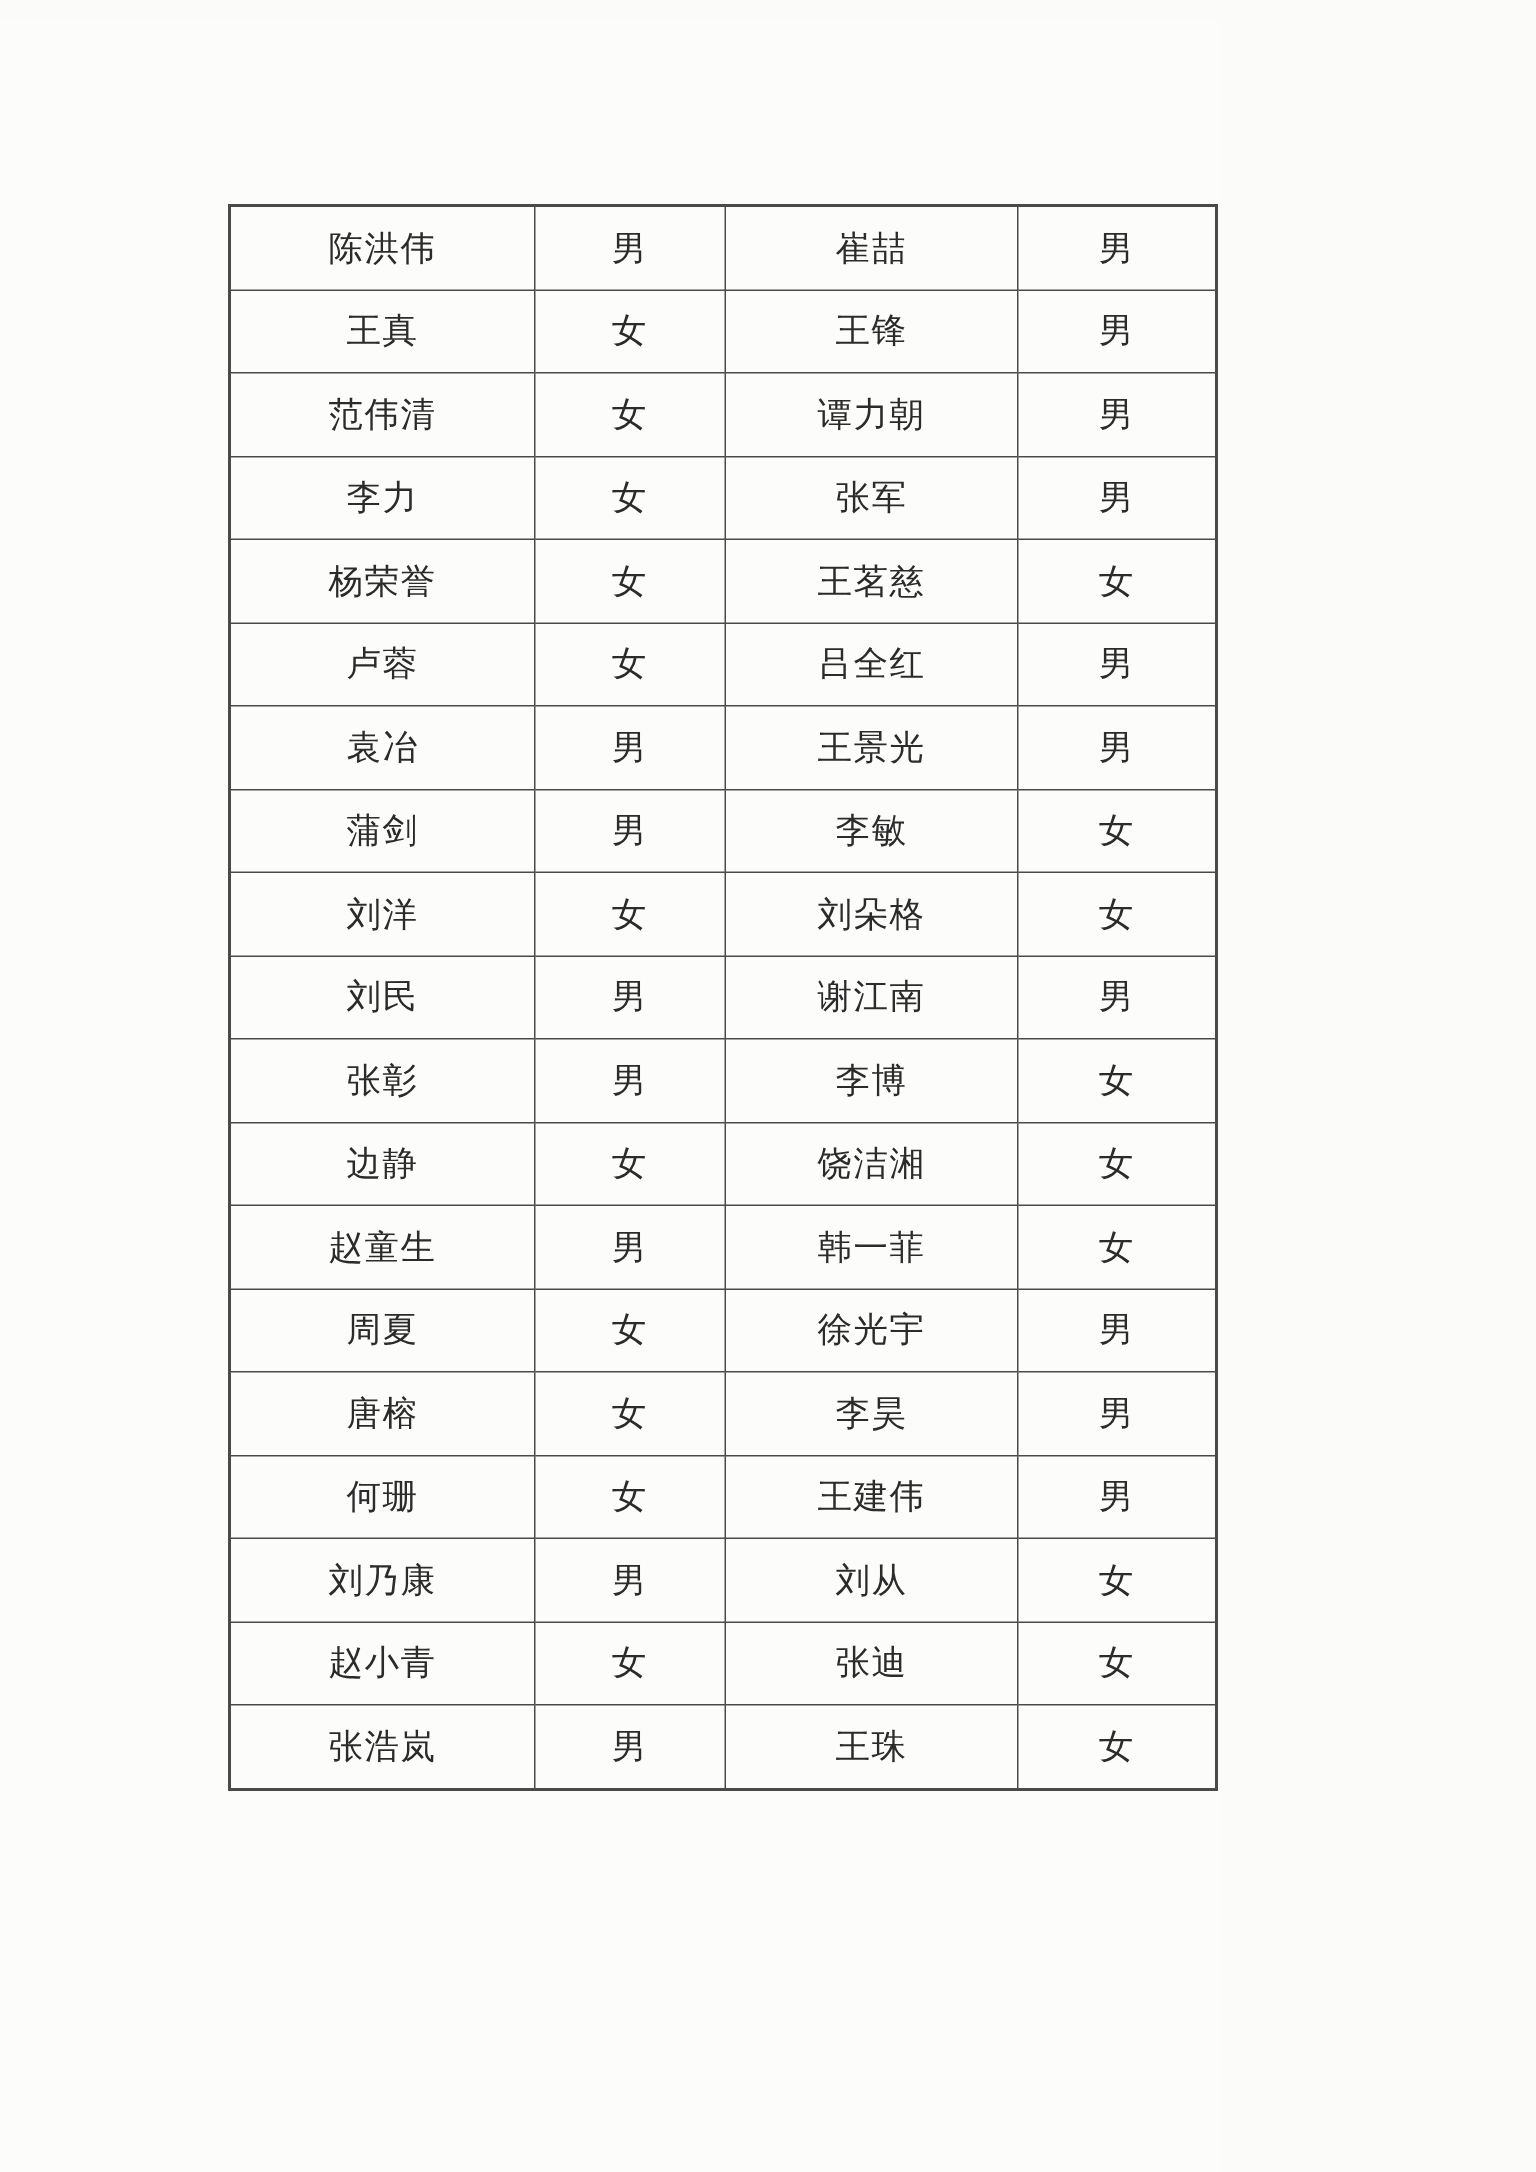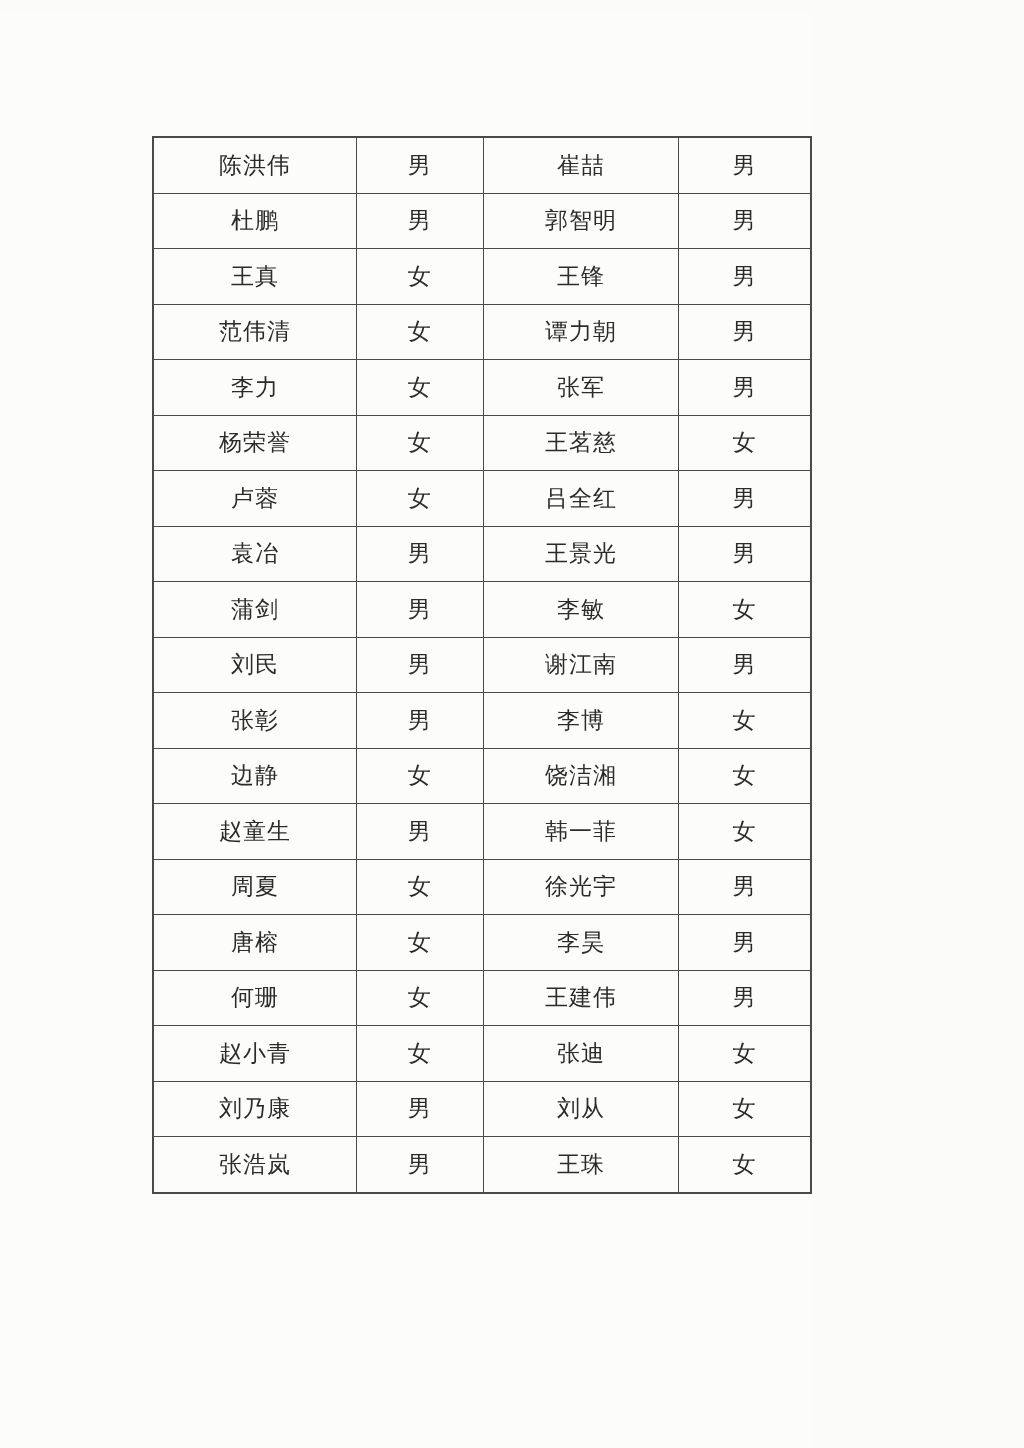--- a/index.html
+++ b/index.html
@@ -59,26 +59,20 @@
       <col class="c-gender2">
     </colgroup>
     <tbody>
         <tr>
           <td>陈洪伟</td>
           <td>男</td>
           <td>崔喆</td>
           <td>男</td>
         </tr>
         <tr>
-          <td>杜鹏</td>
-          <td>男</td>
-          <td>郭智明</td>
-          <td>男</td>
-        </tr>
-        <tr>
           <td>王真</td>
           <td>女</td>
           <td>王锋</td>
           <td>男</td>
         </tr>
         <tr>
           <td>范伟清</td>
           <td>女</td>
           <td>谭力朝</td>
           <td>男</td>
@@ -104,20 +98,26 @@
         <tr>
           <td>袁冶</td>
           <td>男</td>
           <td>王景光</td>
           <td>男</td>
         </tr>
         <tr>
           <td>蒲剑</td>
           <td>男</td>
           <td>李敏</td>
+          <td>女</td>
+        </tr>
+        <tr>
+          <td>刘洋</td>
+          <td>女</td>
+          <td>刘朵格</td>
           <td>女</td>
         </tr>
         <tr>
           <td>刘民</td>
           <td>男</td>
           <td>谢江南</td>
           <td>男</td>
         </tr>
         <tr>
           <td>张彰</td>
@@ -149,29 +149,29 @@
           <td>李昊</td>
           <td>男</td>
         </tr>
         <tr>
           <td>何珊</td>
           <td>女</td>
           <td>王建伟</td>
           <td>男</td>
         </tr>
         <tr>
+          <td>刘乃康</td>
+          <td>男</td>
+          <td>刘从</td>
+          <td>女</td>
+        </tr>
+        <tr>
           <td>赵小青</td>
           <td>女</td>
           <td>张迪</td>
-          <td>女</td>
-        </tr>
-        <tr>
-          <td>刘乃康</td>
-          <td>男</td>
-          <td>刘从</td>
           <td>女</td>
         </tr>
         <tr>
           <td>张浩岚</td>
           <td>男</td>
           <td>王珠</td>
           <td>女</td>
         </tr>
       </tbody>
   </table>

